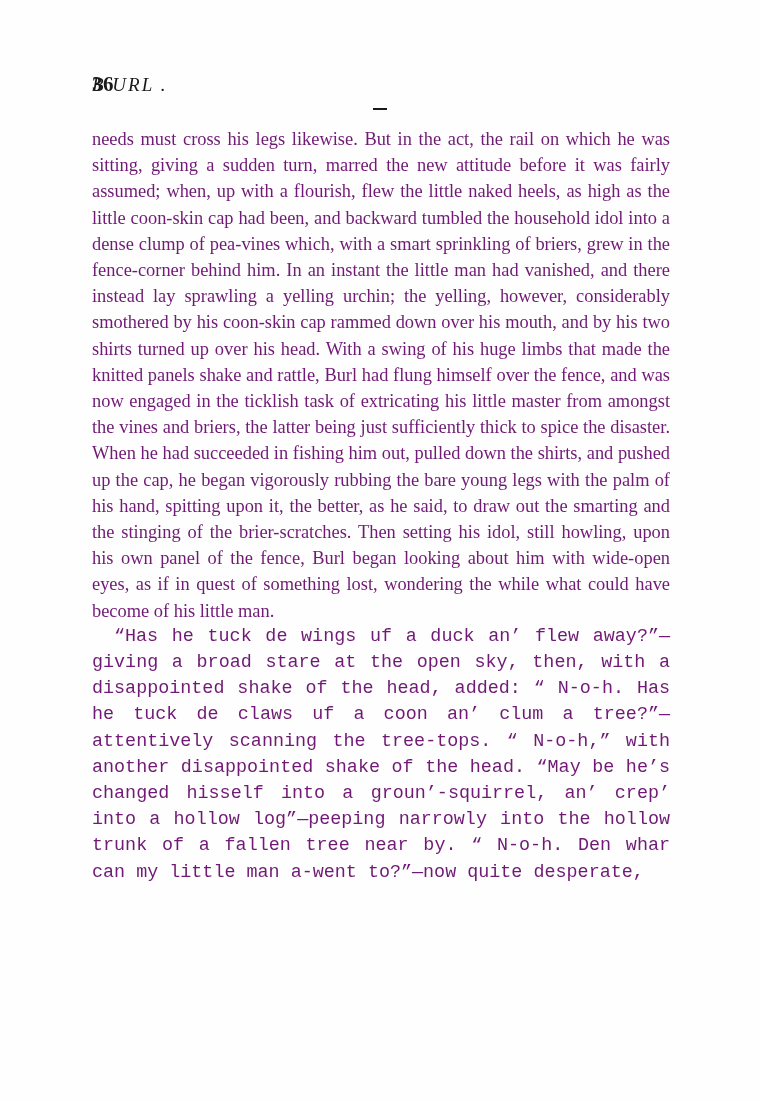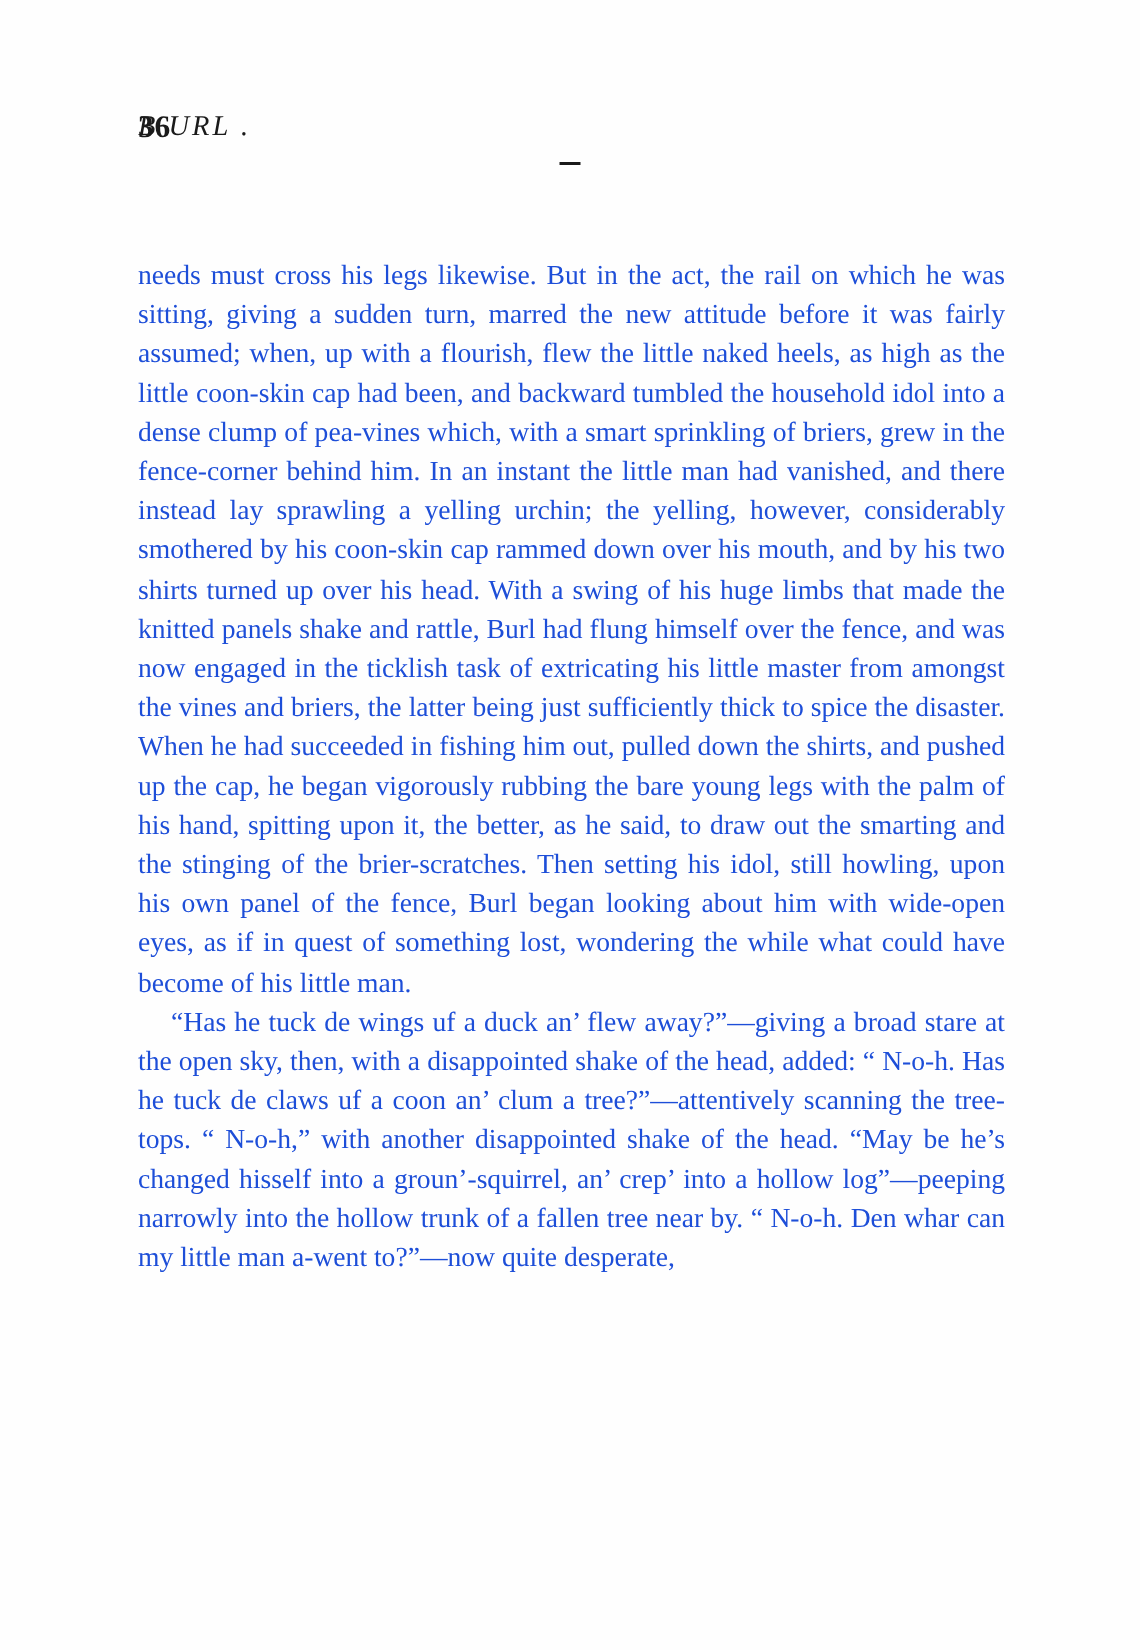--- a/index.html
+++ b/index.html
@@ -61,28 +61,28 @@
   .body-text {
     position: absolute;
     left: 92px;
     top: 126px;
     width: 578px;
     font-size: 18.4px;
     line-height: 26.2px;
     text-align: justify;
     text-justify: inter-word;
     font-family: "Liberation Serif", serif;
-    color: #1d4ed8;
-    margin-top: 44px;
+    color: #701a75;
   }
   .body-text p {
     margin: 0;
   }
   .body-text p.indent {
     text-indent: 22px;
+    font-family: Liberation Mono, monospace;
   }
   .body-text p + p {
     margin-top: 0;
   }
 </style>
 </head>
 <body>
 
 <div class="page">
 

